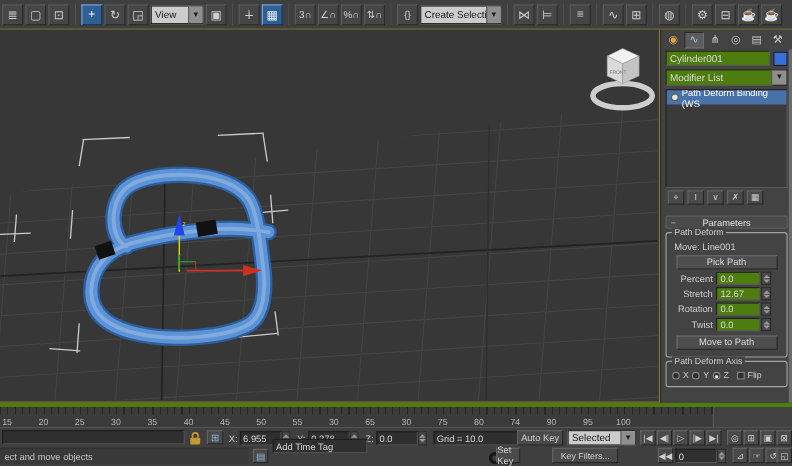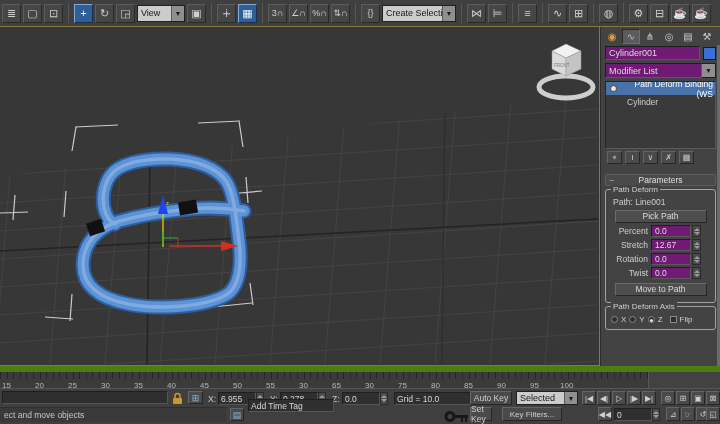--- a/index.html
+++ b/index.html
@@ -31,30 +31,30 @@
 
   
   #cpanel { width:120px; height:339px; background:#434343; position:relative;
     border-left:1px solid #2c2c2c; font-size:9px; }
   #cpanel .scrollstrip { position:absolute; right:0; top:18px; bottom:0; width:3px; background:#6b6b6b; }
   #tabs { height:18px; display:flex; align-items:center; padding:1px 2px; gap:1px; }
   .tab { width:18px; height:15px; display:flex; align-items:center; justify-content:center;
     font-size:10px; color:#c9c9c9; }
   .tab.active { background:#5b5b5b; border:1px solid; border-color:#2a2a2a #6e6e6e #6e6e6e #2a2a2a; color:#9fc3e8; }
   #namerow { display:flex; align-items:center; gap:3px; padding:1px 4px 2px 4px; }
-  .field { background:#701a75; border:1px solid; border-color:#1e1e1e #5a5a5a #5a5a5a #1e1e1e;
+  .field { background:#4d7c0f; border:1px solid; border-color:#1e1e1e #5a5a5a #5a5a5a #1e1e1e;
     color:#dcdcdc; font-size:9px; padding:0 3px; height:14px; display:flex; align-items:center; }
   #objname { flex:1; }
   #colorswatch { width:13px; height:13px; background:#3a6fd8; border:1px solid #1a1a1a; }
   #modlistrow { display:flex; padding:1px 4px; }
   #modlist { flex:1; height:15px; }
   #modlist-arrow { width:14px; height:15px; background:#8f8f8f; color:#1d1d1d; display:flex;
     align-items:center; justify-content:center; font-size:7px; border:1px solid #1f1f1f; border-left:none; }
-  #stack { margin:2px 4px 0 4px; height:68px; background:#3a3a3a;
-    border:1px solid; border-color:#242424 #5a5a5a #5a5a5a #242424; overflow:hidden;text-align:right; }
+  #stack { margin:2px 4px 0 4px; height:90px; background:#3a3a3a;
+    border:1px solid; border-color:#242424 #5a5a5a #5a5a5a #242424; overflow:hidden; }
   .stackrow { height:13px; display:flex; align-items:center; gap:3px; padding:0 2px;
     font-size:8.5px; color:#cfcfcf; }
   .stackrow.sel { background:#4a72aa; color:#ffffff; }
   .bulb { width:7px; height:7px; border-radius:50%; background:#e8e8d8; border:1px solid #555; margin-left:2px; }
   .stackrow .indent { width:16px; }
   #stackbtns { display:flex; align-items:center; gap:3px; padding:2px 6px; }
   .sbtn { width:15px; height:13px; font-size:8px; display:flex; align-items:center; justify-content:center;
     background:#4a4a4a; border:1px solid; border-color:#646464 #262626 #262626 #646464; color:#cfcfcf; }
   #rollout { margin:8px 4px 0 4px; height:12px; background:#4a4a4a;
     border:1px solid #5f5f5f; border-radius:2px; display:flex; align-items:center;
@@ -76,21 +76,21 @@
     border-bottom:3px solid #9a9a9a; margin-bottom:1px; }
   .sd { width:0; height:0; border-left:3px solid transparent; border-right:3px solid transparent;
     border-top:3px solid #9a9a9a; }
   #axisrow { display:flex; align-items:center; gap:3px; margin:6px 0 1px 2px; font-size:8px; color:#cfcfcf; }
   .radio { width:7px; height:7px; border-radius:50%; background:#2e2e2e; border:1px solid #8a8a8a; position:relative; }
   .radio.sel::after { content:""; position:absolute; left:1.5px; top:1.5px; width:3px; height:3px;
     border-radius:50%; background:#e8e8e8; }
   .checkbox { width:7px; height:7px; background:#2e2e2e; border:1px solid #8a8a8a; }
 
   
-  #trackrow { display:flex; flex:0 0 22px; height:22px; background:#3b3b3b; border-top:6px solid #4d7c0f; }
+  #trackrow { display:flex; flex:0 0 22px; height:22px; background:#3b3b3b; border-top:4px solid #4d7c0f; }
   #ruler { position:relative; width:648px; height:22px;
     background-image:repeating-linear-gradient(90deg, #272727 0 1px, transparent 1px 6.6px);
     background-size:648px 7px; background-repeat:no-repeat; background-position:0 0; }
   #ruler .tlabel { position:absolute; top:9px; font-size:8px; color:#b8b8b8; }
   #trackright { flex:1; background:#424242; border-left:1px solid #5a5a5a; }
 
   
   #statusbar { position:relative; flex:1; background:#3f3f3f; border-top:1px solid #565656; font-size:8.5px; }
   .abspos { position:absolute; }
   .coordlabel { color:#c9c9c9; top:5px; }
@@ -218,39 +218,35 @@
       </div>
       <div id="modlistrow">
         <span class="field" id="modlist">Modifier List</span>
         <span id="modlist-arrow">▼</span>
       </div>
       <div id="stack">
         <div class="stackrow sel">
           <span class="bulb"></span>
           <span>Path Deform Binding (WS</span>
         </div>
-        <div class="stackrow">
-          <span class="indent"></span>
-          <span>Cylinder</span>
-        </div>
       </div>
       <div id="stackbtns">
         <span class="sbtn">⌖</span>
         <span class="sbtn">I</span>
         <span class="sbtn">∨</span>
         <span class="sbtn">✗</span>
         <span class="sbtn">▦</span>
       </div>
       <div id="rollout">
         <span class="minus">−</span>
         <span class="rtitle">Parameters</span>
       </div>
       <div class="group">
         <span class="gtitle">Path Deform</span>
-        <div id="pathline">Path:  Line001</div>
+        <div id="pathline">Move:  Line001</div>
         <span class="pbtn">Pick Path</span>
         <div class="srow">
           <span class="slabel">Percent</span>
           <span class="field sfield">0.0</span>
           <span class="spin">
               <i class="su"></i>
               <i class="sd"></i>
             </span>
         </div>
         <div class="srow">
@@ -304,21 +300,21 @@
       <span class="tlabel" style="left:134px">35</span>
       <span class="tlabel" style="left:167px">40</span>
       <span class="tlabel" style="left:200px">45</span>
       <span class="tlabel" style="left:233px">50</span>
       <span class="tlabel" style="left:266px">55</span>
       <span class="tlabel" style="left:299px">30</span>
       <span class="tlabel" style="left:332px">65</span>
       <span class="tlabel" style="left:365px">30</span>
       <span class="tlabel" style="left:398px">75</span>
       <span class="tlabel" style="left:431px">80</span>
-      <span class="tlabel" style="left:464px">85</span>
+      <span class="tlabel" style="left:464px">74</span>
       <span class="tlabel" style="left:497px">90</span>
       <span class="tlabel" style="left:530px">95</span>
       <span class="tlabel" style="left:560px">100</span>
     </div>
     <div id="trackright"></div>
   </div>
 
   <div id="statusbar">
 
     <span class="abspos cfield" style="left:2px; top:2px; width:166px"></span>
@@ -363,21 +359,21 @@
     <span class="abspos bbtn navbtn" style="left:627px; top:2px">|▶</span>
     <span class="abspos bbtn navbtn" style="left:642px; top:2px">▶|</span>
     <span class="abspos bbtn navbtn" style="left:661px; top:2px">◎</span>
     <span class="abspos bbtn navbtn" style="left:676px; top:2px">⊞</span>
     <span class="abspos bbtn navbtn" style="left:691px; top:2px">▣</span>
     <span class="abspos bbtn navbtn" style="left:706px; top:2px">⊠</span>
 
     <span class="abspos" id="promptband">ect and move objects</span>
     <span class="abspos bbtn" style="left:230px; top:19px; width:14px; height:13px; color:#8ab4d8; font-size:9px">▤</span>
     <span class="abspos cfield" style="left:248px; top:10px; width:86px">Add Time Tag</span>
-    <span class="abspos bbtn" style="left:470px; top:18px; width:22px">Set Key</span>
+    <span class="abspos bbtn" style="left:451px; top:18px; width:22px">Set Key</span>
     <span class="abspos" style="left:517px; top:19px; color:#c03030; font-size:11px">∿</span>
     <span class="abspos bbtn" style="left:502px; top:18px; width:60px; font-size:8px">Key Filters...</span>
     <span class="abspos bbtn navbtn" style="left:598px; top:18px">◀◀</span>
     <span class="abspos cfield" style="left:614px; top:19px; width:38px">0</span>
     <span class="abspos minispin" style="left:652px; top:19px">
         <i class="su"></i>
         <i class="sd"></i>
       </span>
     <span class="abspos bbtn navbtn" style="left:666px; top:18px">⊿</span>
     <span class="abspos bbtn navbtn" style="left:681px; top:18px">☞</span>

